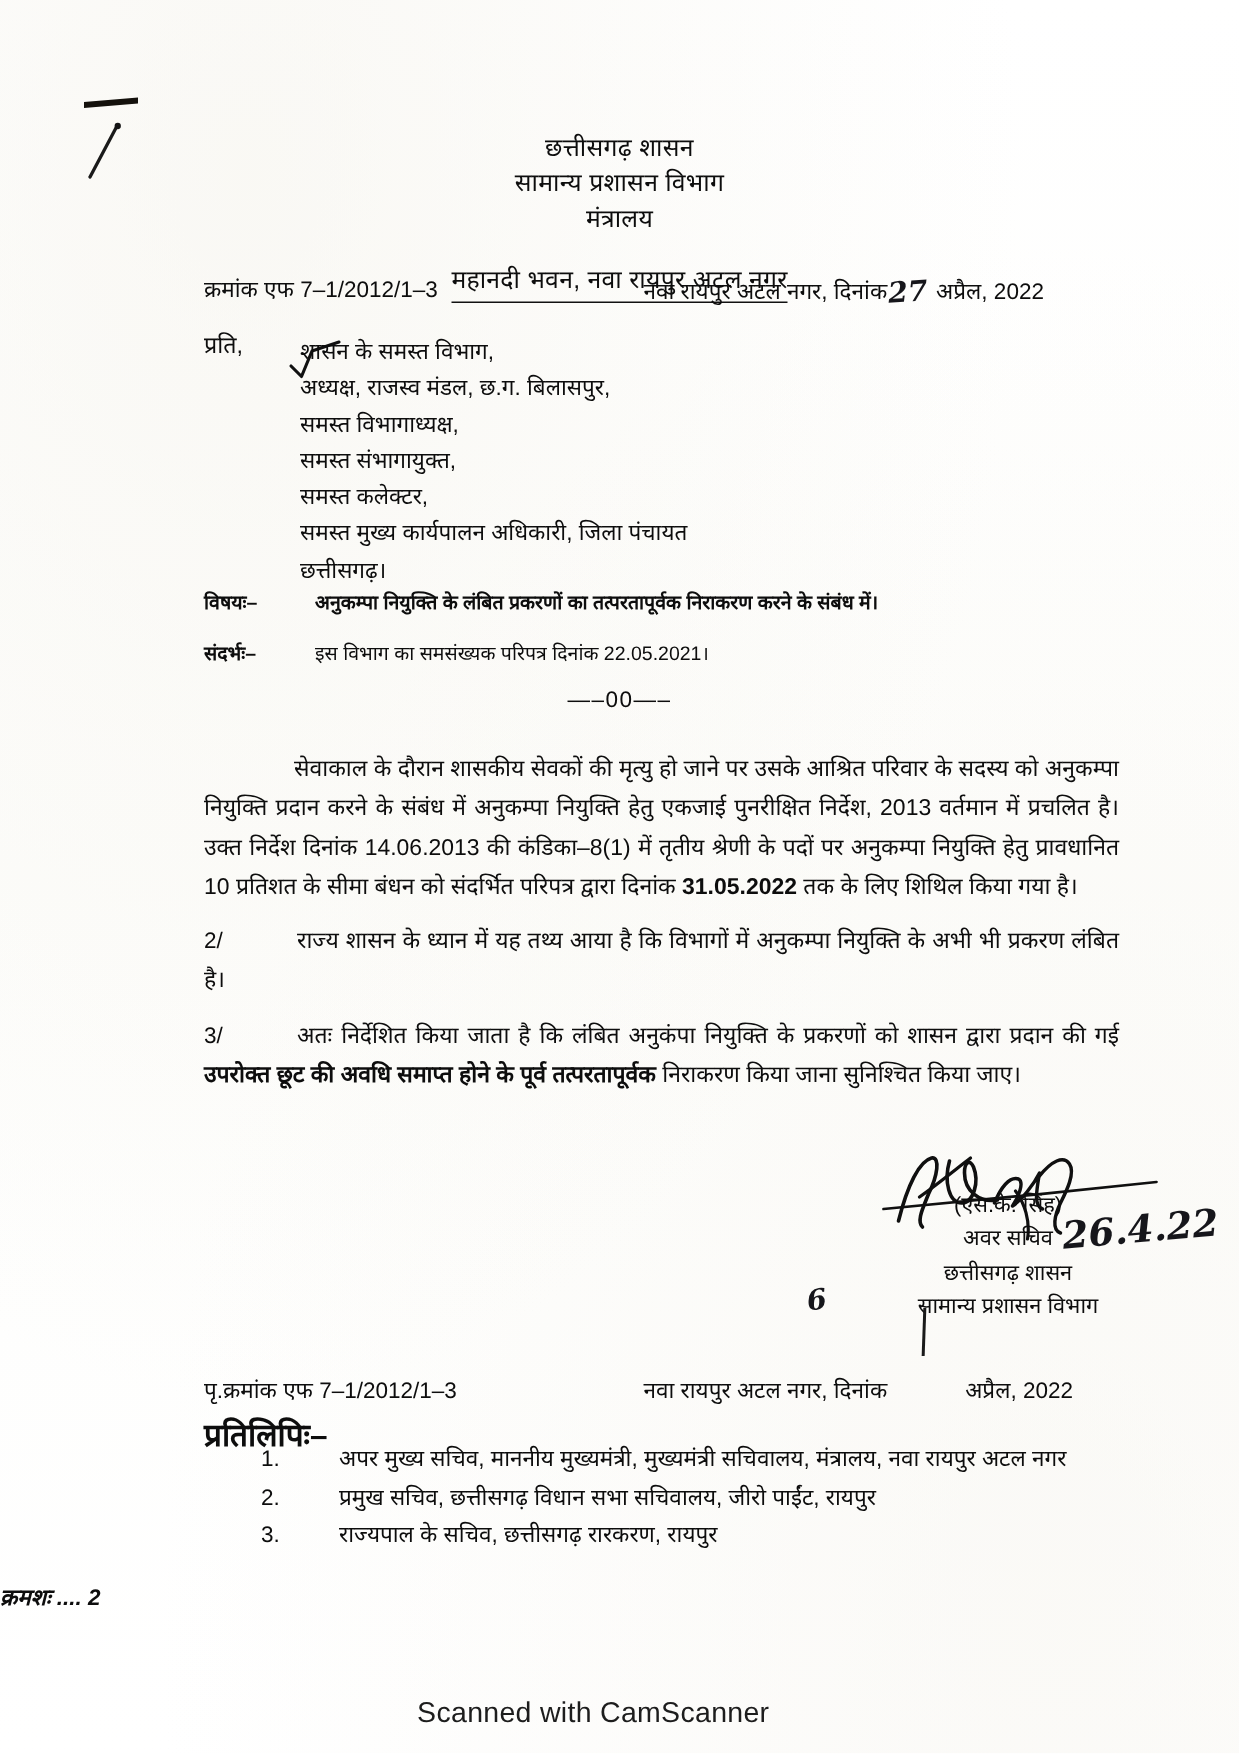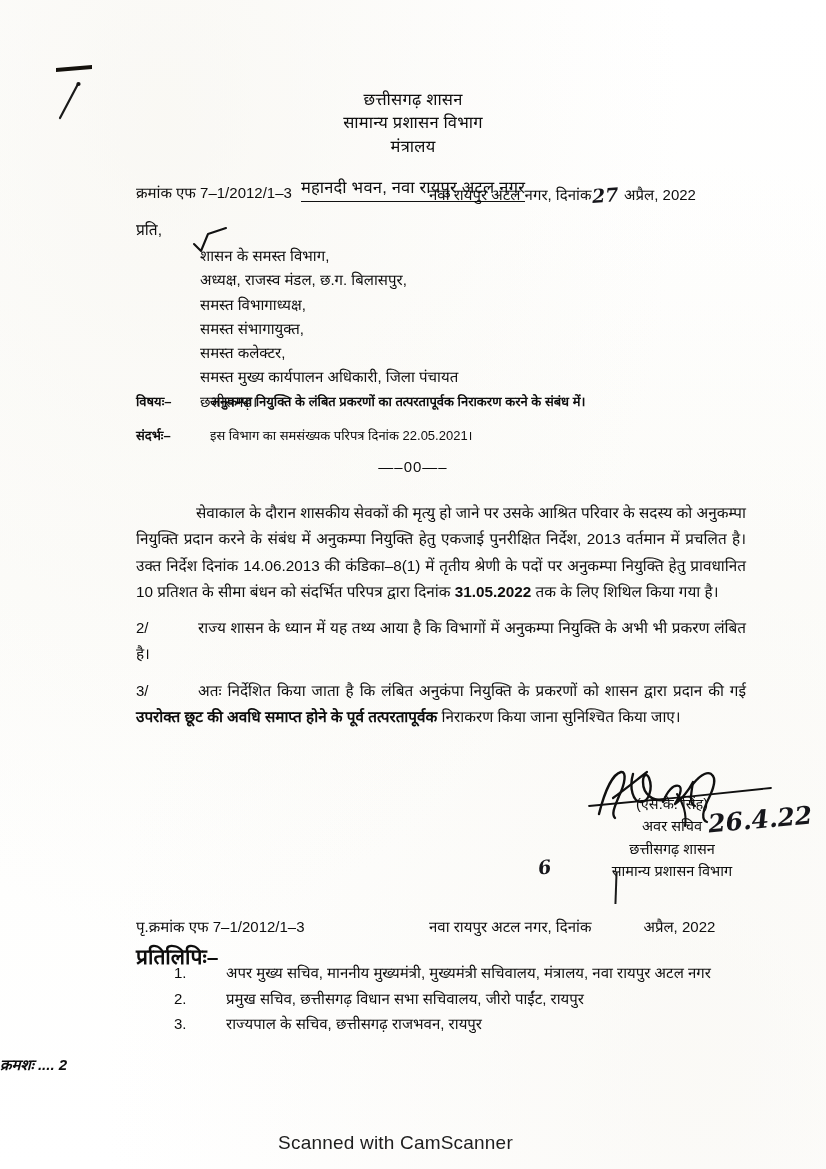--- a/index.html
+++ b/index.html
@@ -94,21 +94,21 @@
   
   .to-label {
     position: absolute;
     left: 136px;
     top: 218px;
     font-size: 15.5px;
   }
   .addressee {
     position: absolute;
     left: 200px;
-    top: 244px;
+    top: 223px;
     font-size: 15px;
     line-height: 1.62;
   }
   .addressee div { white-space: nowrap; }
 
   
   .subject-row, .reference-row {
     position: absolute;
     left: 136px;
     font-size: 13px;
@@ -391,21 +391,21 @@
       <div class="copy-item">
         <span class="copy-num">1.</span>
         <span class="copy-text">अपर मुख्य सचिव, माननीय मुख्यमंत्री, मुख्यमंत्री सचिवालय, मंत्रालय, नवा रायपुर अटल नगर</span>
       </div>
       <div class="copy-item">
         <span class="copy-num">2.</span>
         <span class="copy-text">प्रमुख सचिव, छत्तीसगढ़ विधान सभा सचिवालय, जीरो पाईंट, रायपुर</span>
       </div>
       <div class="copy-item">
         <span class="copy-num">3.</span>
-        <span class="copy-text">राज्यपाल के सचिव, छत्तीसगढ़ राजभवन, रायपुर</span>
+        <span class="copy-text">राज्यपाल के सचिव, छत्तीसगढ़ रारकरण, रायपुर</span>
       </div>
     </div>
 
     <div class="continuation">क्रमशः .... 2</div>
 
     <div class="scanner-footer">
       <span>Scanned with CamScanner</span>
     </div>
 
   </div>

